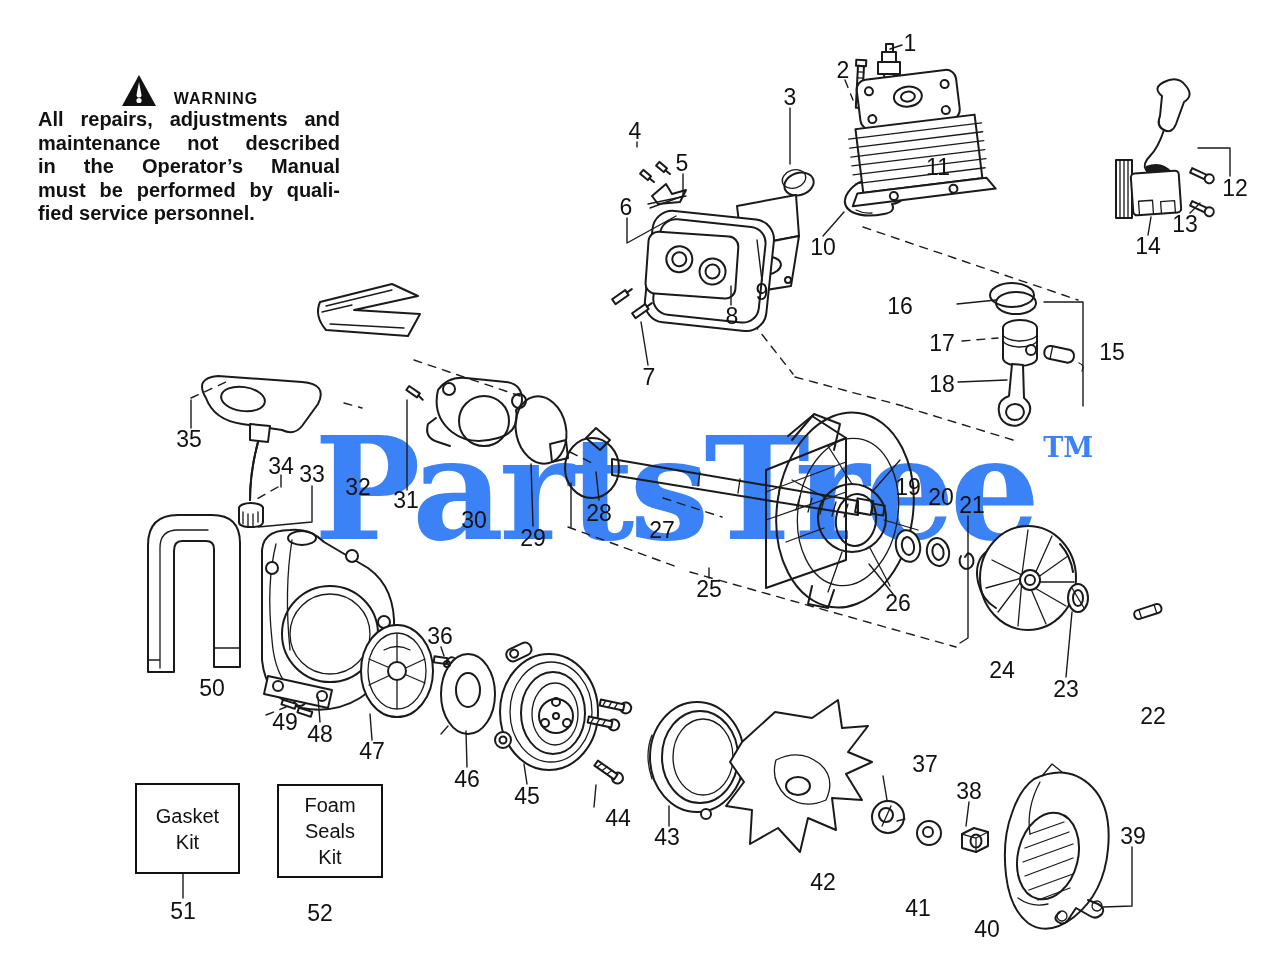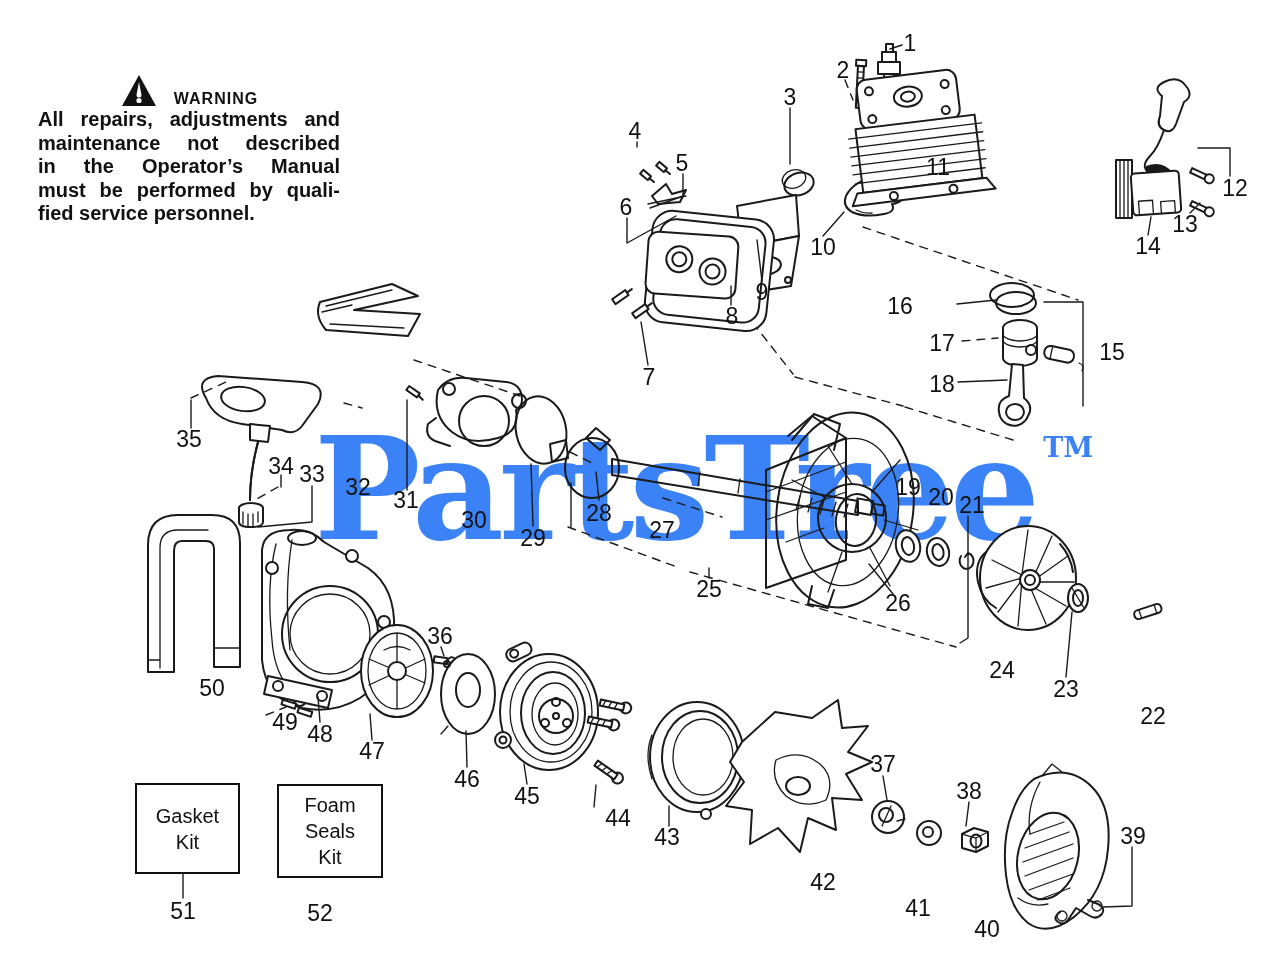--- a/index.html
+++ b/index.html
@@ -493,21 +493,21 @@
       <div class="part-num" style="left: 662px; top: 530px;">27</div>
       <div class="part-num" style="left: 599px; top: 513px;">28</div>
       <div class="part-num" style="left: 533px; top: 538px;">29</div>
       <div class="part-num" style="left: 474px; top: 520px;">30</div>
       <div class="part-num" style="left: 406px; top: 500px;">31</div>
       <div class="part-num" style="left: 358px; top: 487px;">32</div>
       <div class="part-num" style="left: 312px; top: 474px;">33</div>
       <div class="part-num" style="left: 281px; top: 466px;">34</div>
       <div class="part-num" style="left: 189px; top: 439px;">35</div>
       <div class="part-num" style="left: 440px; top: 636px;">36</div>
-      <div class="part-num" style="left: 883px; top: 764px;">37</div>
+      <div class="part-num" style="left: 925px; top: 764px;">37</div>
       <div class="part-num" style="left: 969px; top: 791px;">38</div>
       <div class="part-num" style="left: 1133px; top: 836px;">39</div>
       <div class="part-num" style="left: 987px; top: 929px;">40</div>
       <div class="part-num" style="left: 918px; top: 908px;">41</div>
       <div class="part-num" style="left: 823px; top: 882px;">42</div>
       <div class="part-num" style="left: 667px; top: 837px;">43</div>
       <div class="part-num" style="left: 593px; top: 818px; margin-left: 25px;">44</div>
       <div class="part-num" style="left: 527px; top: 796px;">45</div>
       <div class="part-num" style="left: 467px; top: 779px;">46</div>
       <div class="part-num" style="left: 372px; top: 751px;">47</div>

